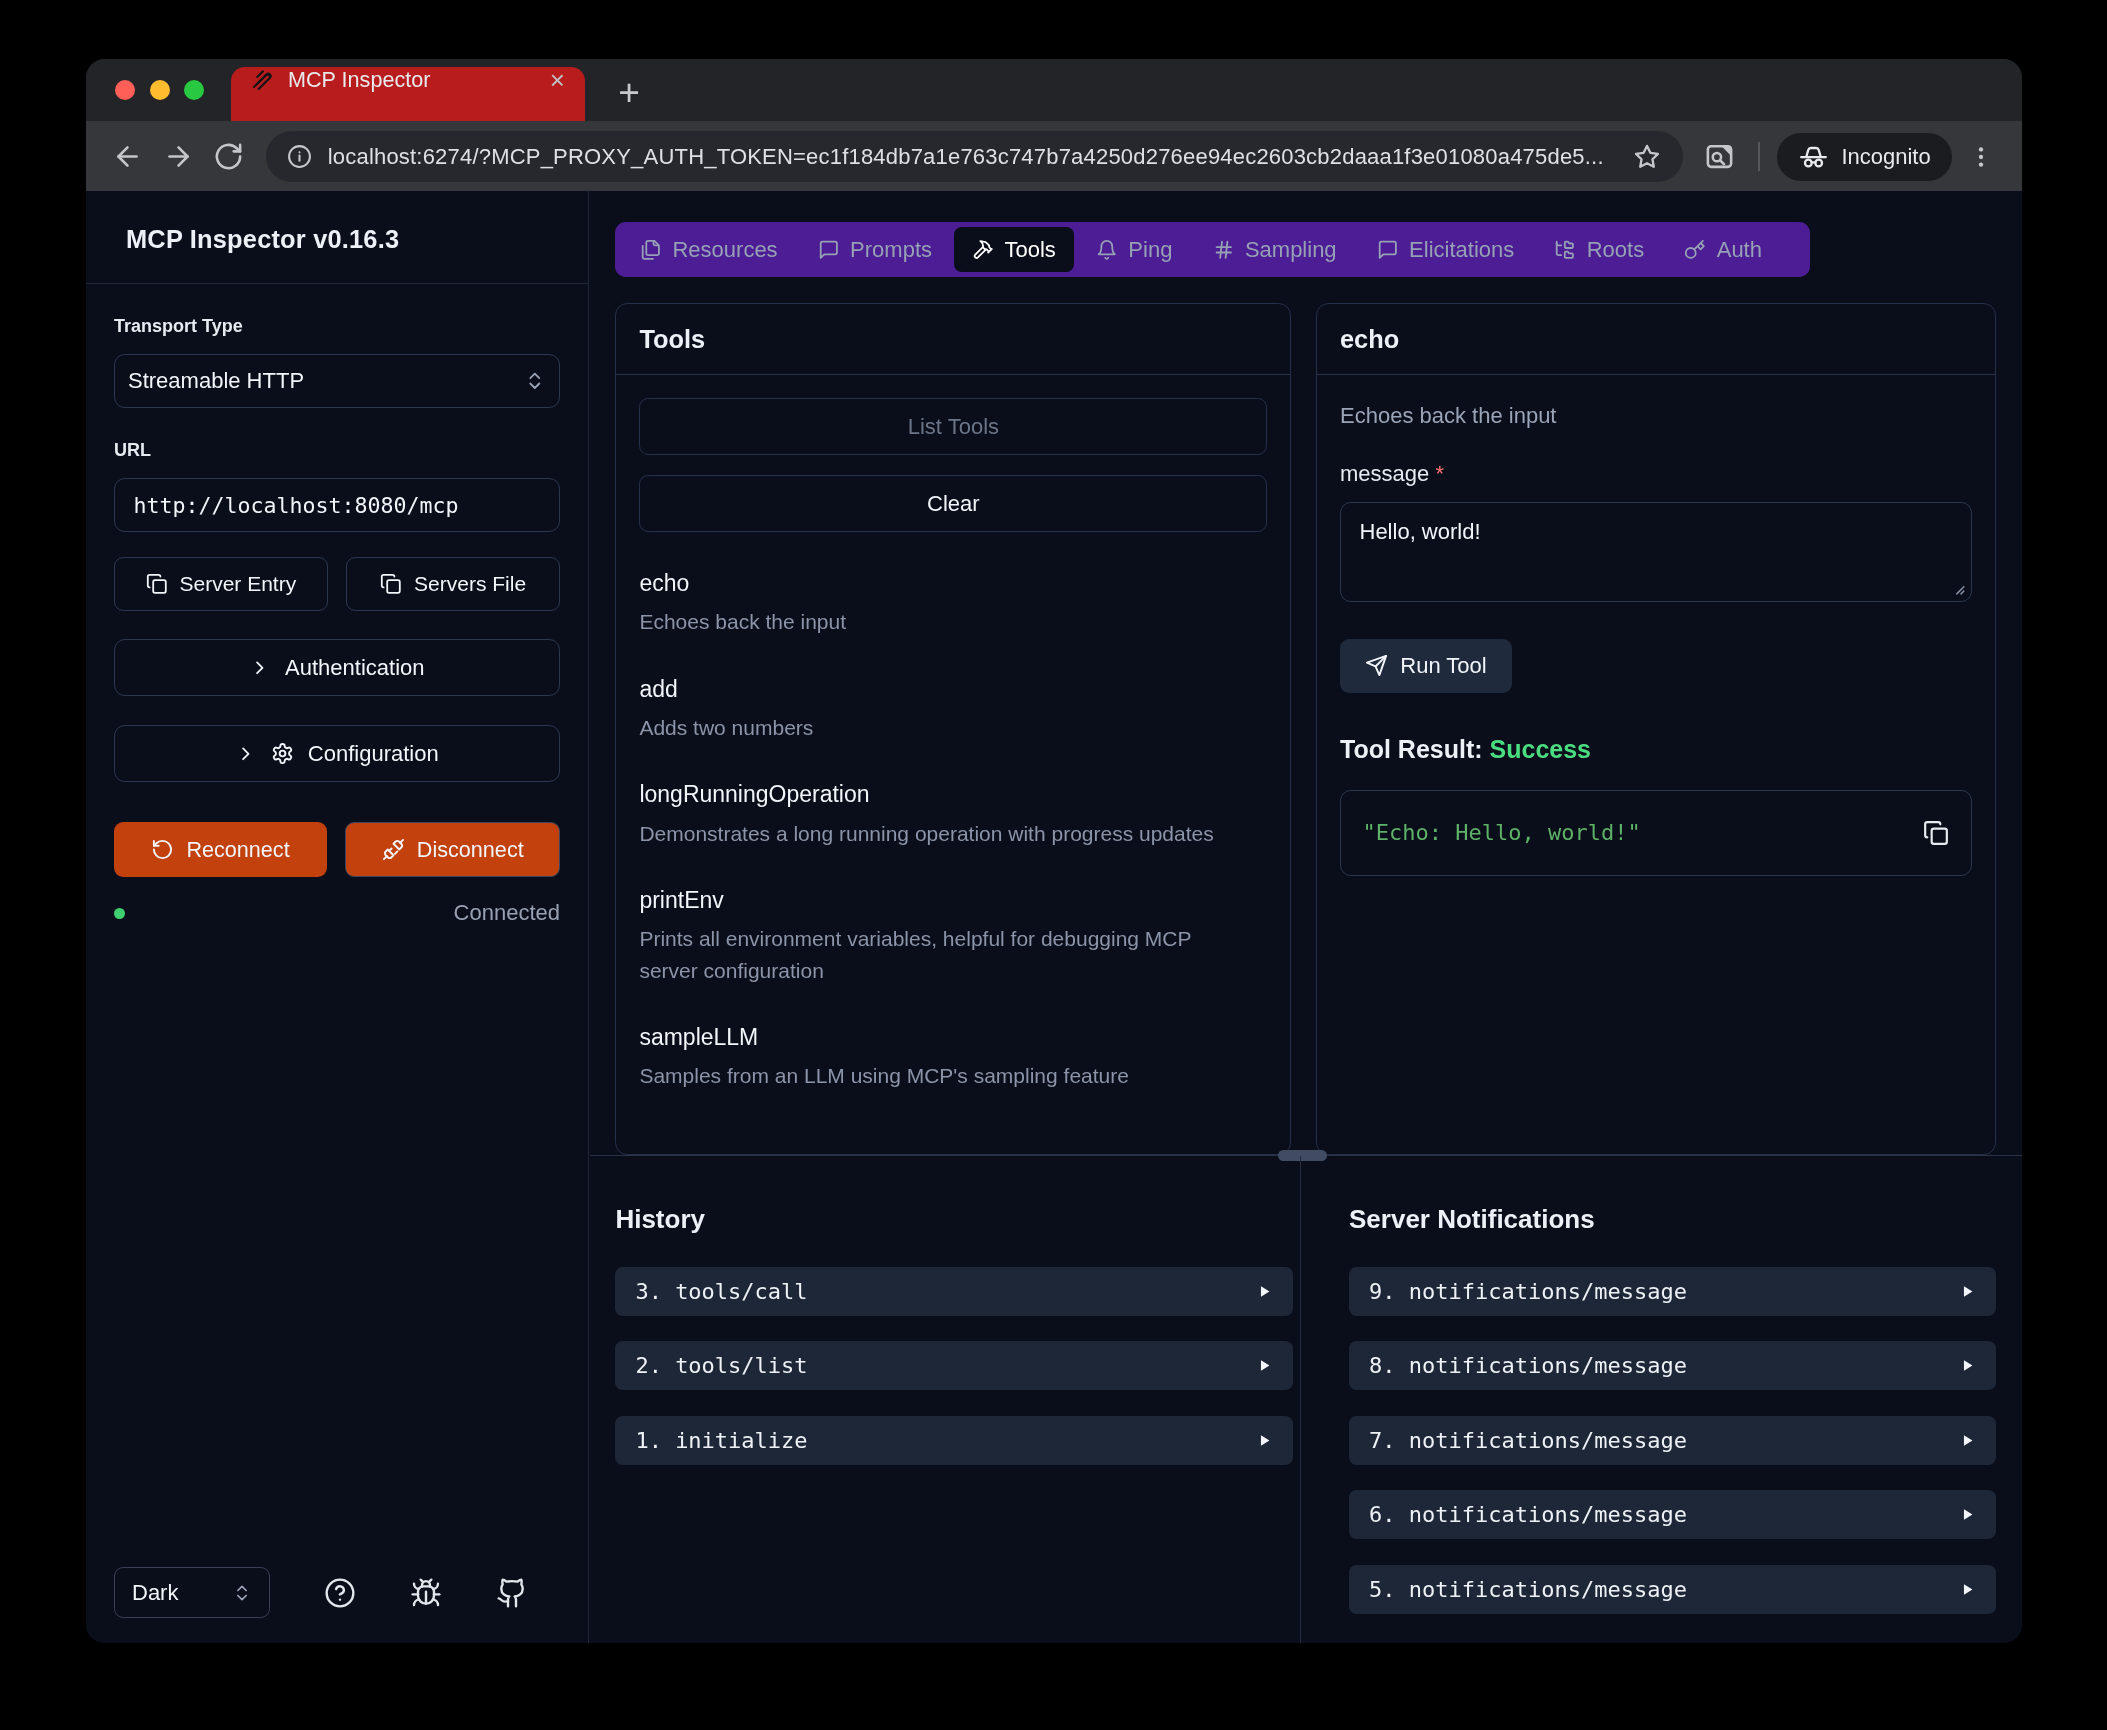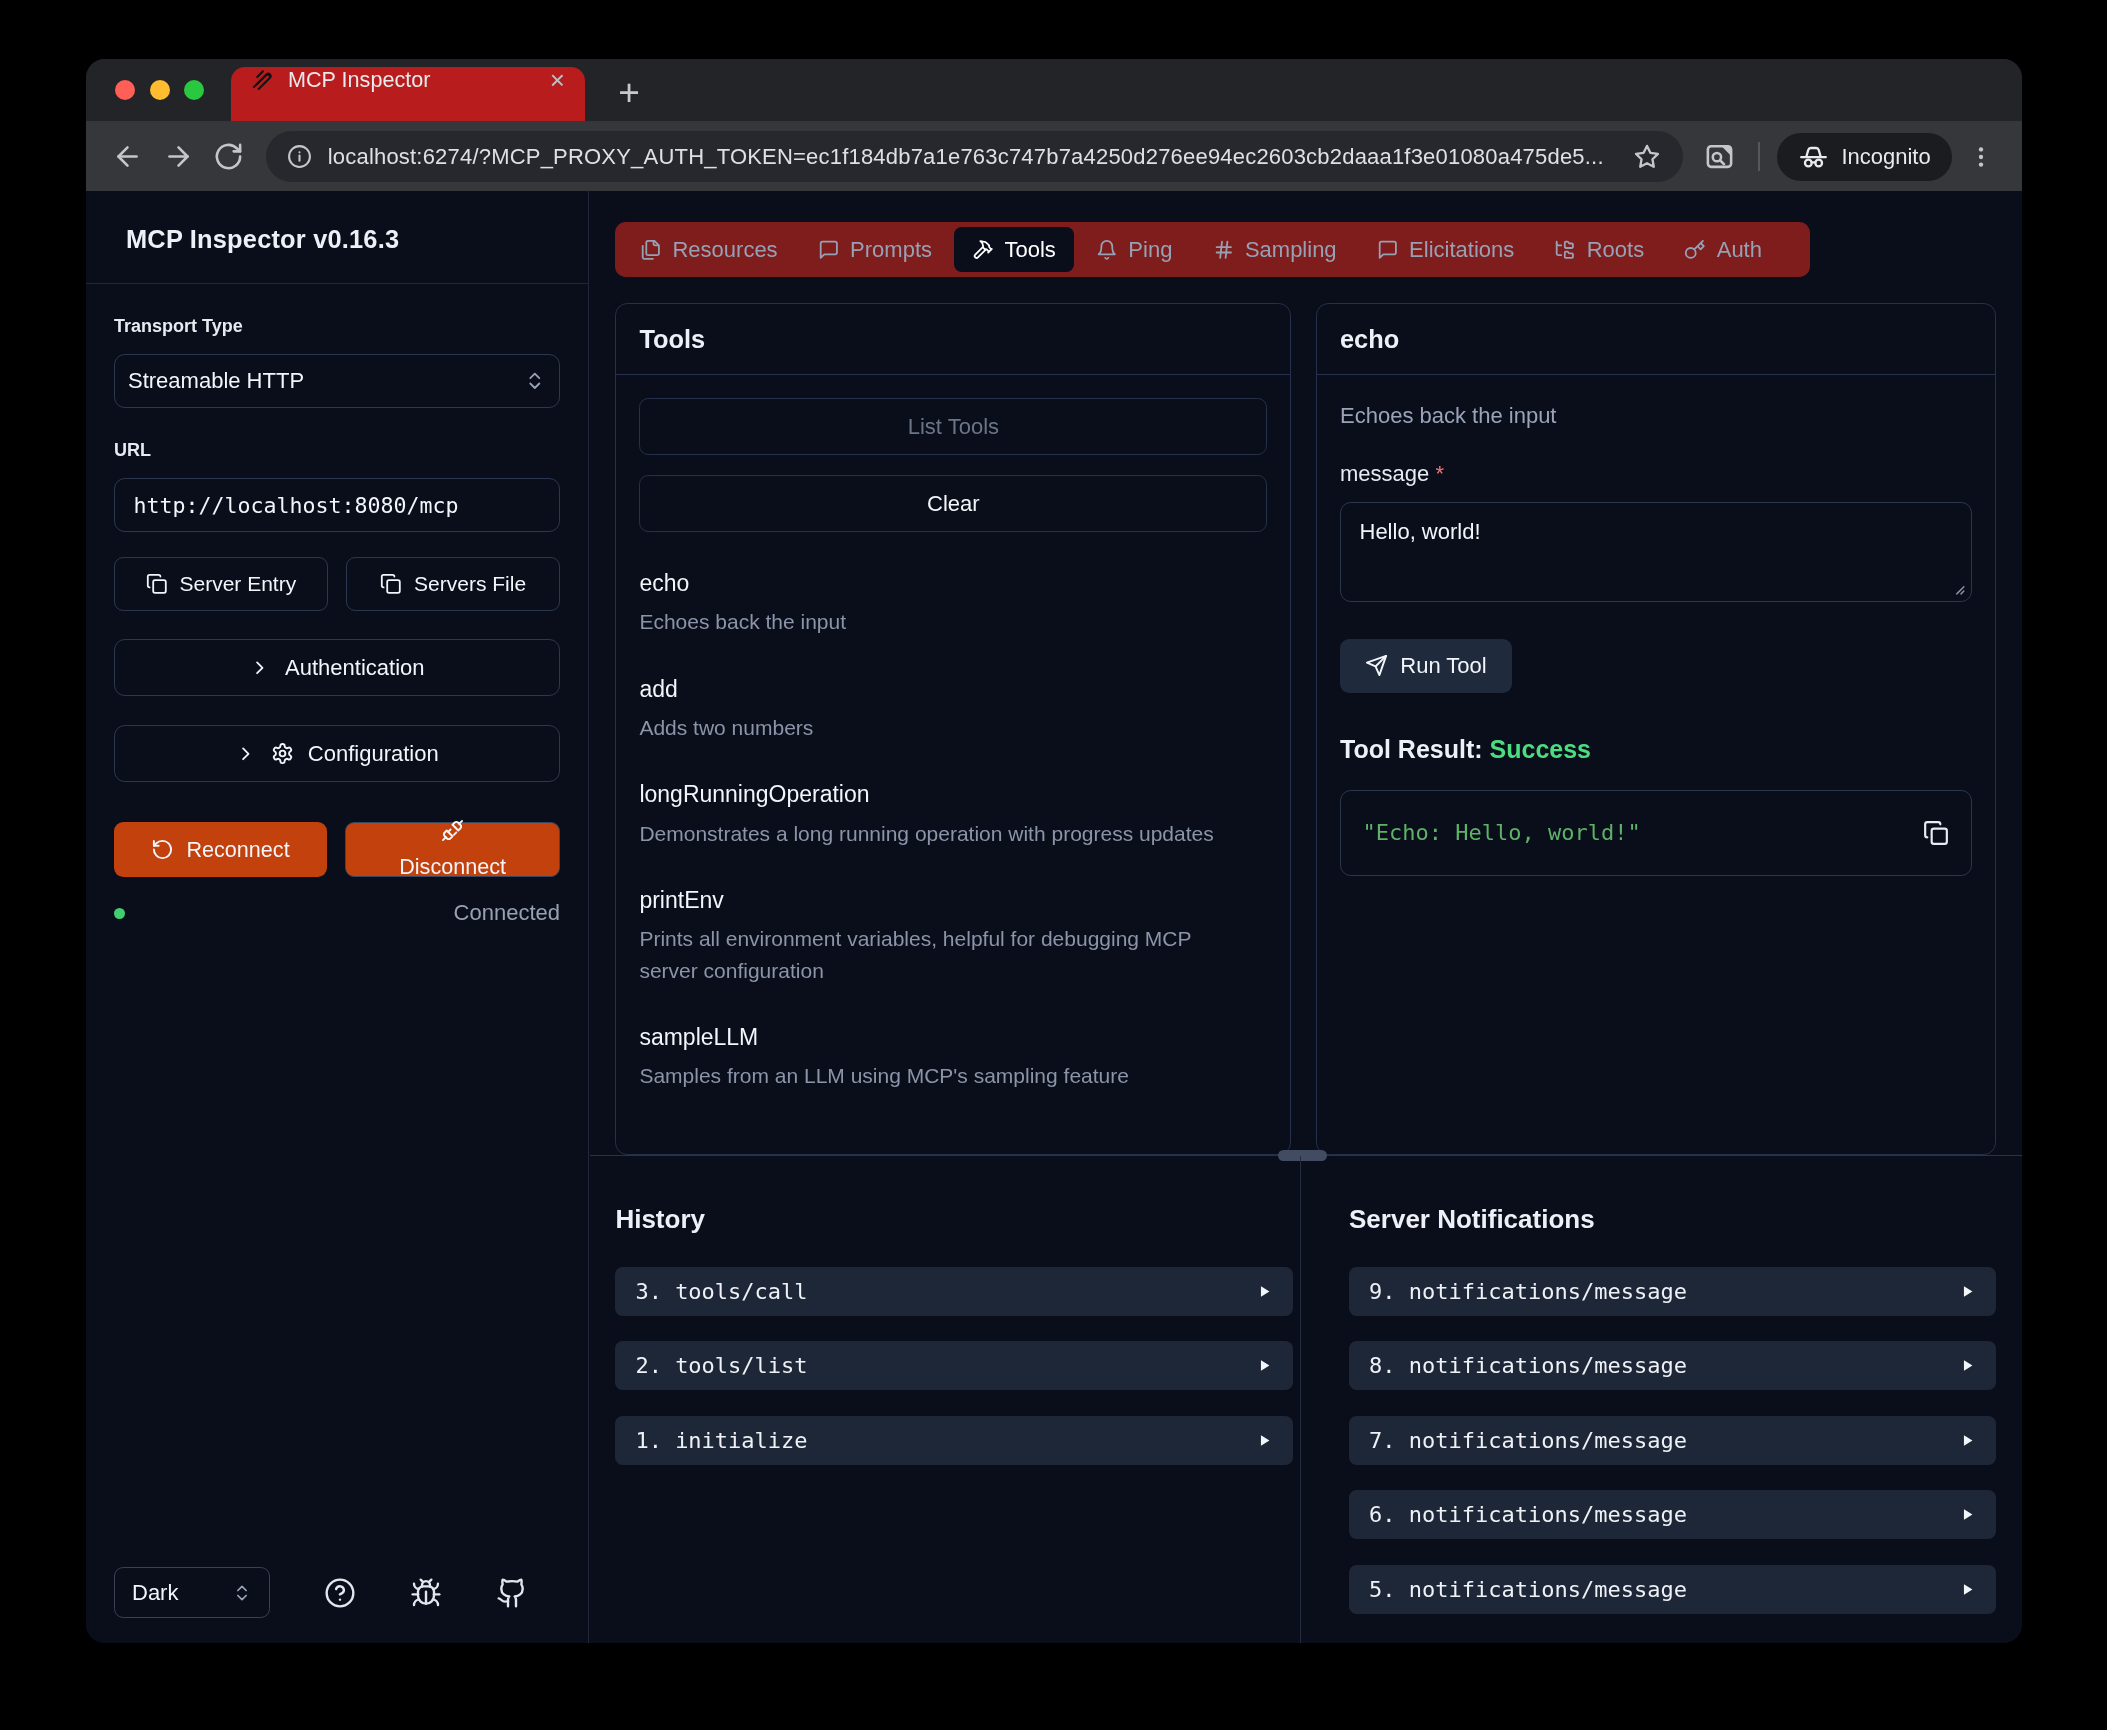--- a/index.html
+++ b/index.html
@@ -85,40 +85,40 @@
   .wide-btn {
     width:100%; height:57px; border:1.2px solid #2d3850; border-radius:10.8px; background:transparent;
     display:flex; align-items:center; justify-content:center; gap:14px;
     font-size:22px; color:#f2f5fa; font-family:inherit;
   }
   .fill-btn {
     flex:1; height:55px; border:none; border-radius:9.2px; background:#c2410c;
     display:flex; align-items:center; justify-content:center; gap:12.3px;
     font-size:21.6px; color:#f2f5fa; font-family:inherit;
   }
-  .fill-btn.bordered { border:1.2px solid #3a4760;flex-direction:column; }
+  .fill-btn.bordered { border:1.2px solid #3a4760; }
   .status-line { margin-top:23px; display:flex; align-items:center; justify-content:space-between; gap:12.3px; }
   .status-dot { width:10.8px; height:10.8px; border-radius:50%; background:#3fcf6e; }
   .status-text { font-size:22px; color:#98a1b3; }
   .side-footer {
     position:absolute; left:28px; right:28px; bottom:25px;
     display:flex; align-items:center;
   }
   .theme-select {
     width:156px; height:51px; border:1.2px solid #3a4157; border-radius:9.2px;
     display:flex; align-items:center; justify-content:space-between; padding:0 17px;
     font-size:22px; color:#f2f5fa;
   }
   .foot-ico { margin-left:54px; color:#e2e6ed; }
 
   
   .main { position:absolute; left:504px; top:0; right:0; bottom:0; }
   .tabbar {
     position:absolute; left:25.4px; top:31px; height:55px; width:1195px;
-    background:#7f1d1d; border-radius:10.8px; display:flex; align-items:center; padding:0 6.2px; gap:3.1px;
+    background:#4c1d95; border-radius:10.8px; display:flex; align-items:center; padding:0 6.2px; gap:3.1px;
   }
   .navtab {
     height:45px; border-radius:7.7px; display:flex; align-items:center; gap:10.8px;
     padding:0 18.5px; font-size:22px; color:#96a1b5; background:transparent; border:none; font-family:inherit;
   }
   .navtab.active { background:#0a0e1a; color:#ffffff; }
 
   .card { position:absolute; border:1.2px solid #27304a; border-radius:12.3px; overflow:hidden; }
   .card-tools { left:25.4px; top:112px; width:676px; height:852px; }
   .card-detail { left:726px; top:112px; width:680px; height:852px; }

